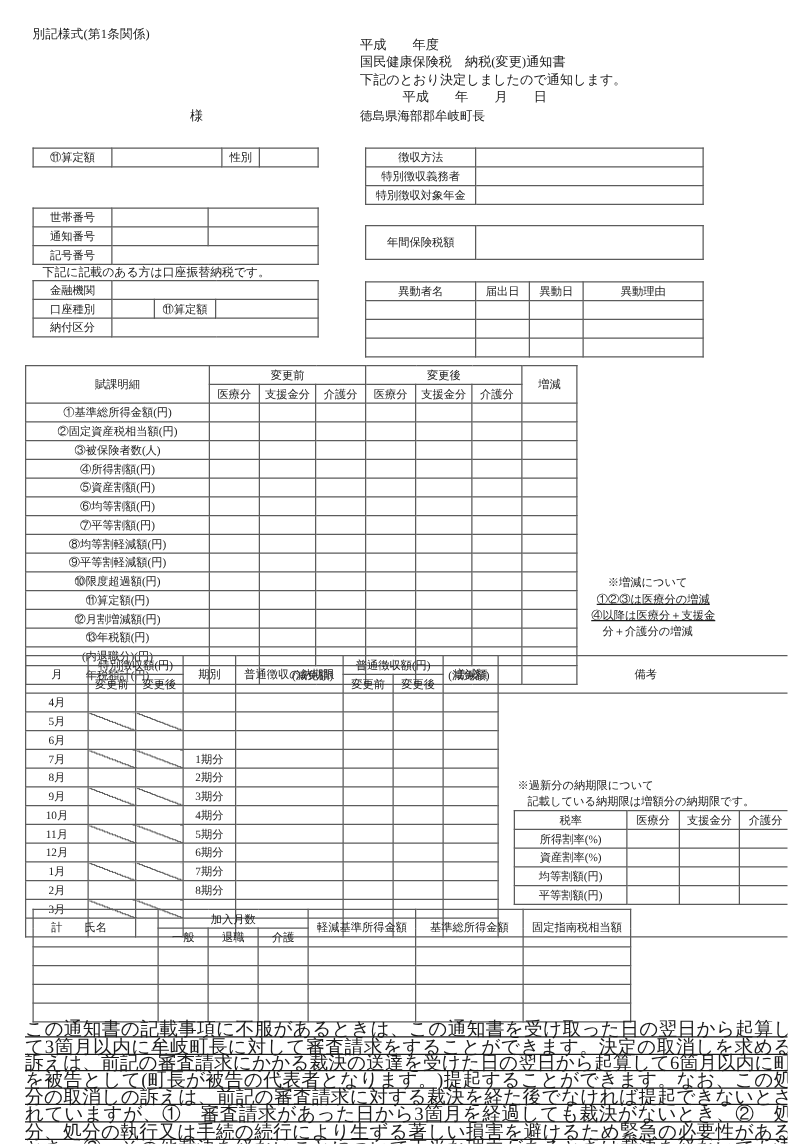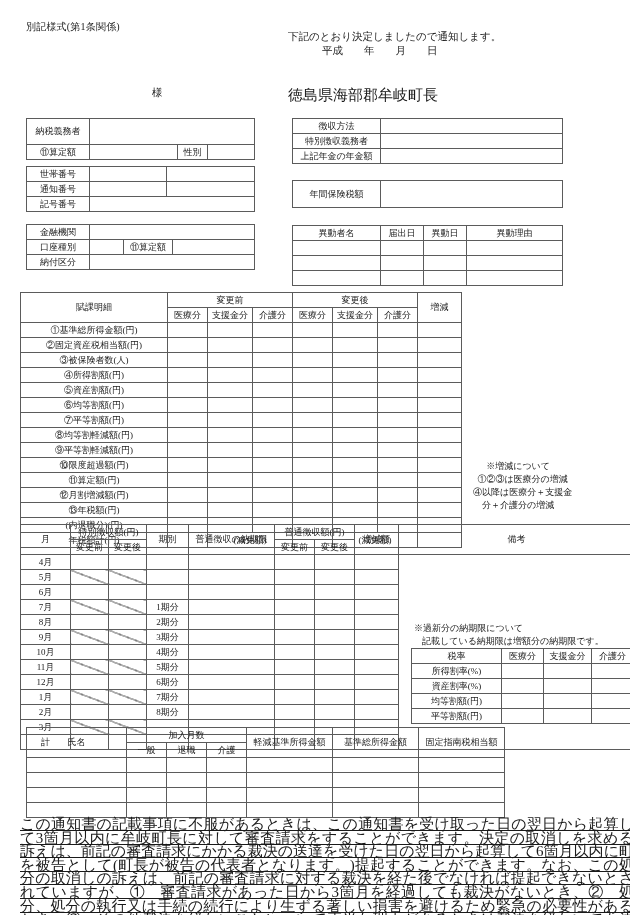--- a/index.html
+++ b/index.html
@@ -39,21 +39,21 @@
     white-space: nowrap;
   }
   #notice-head .indent-1 { padding-left: 34px; }
   #recipient-sama {
     left: 140px; top: 86px;
     font-size: 10.5px;
     white-space: nowrap;
   }
   #issuer {
     left: 276px; top: 86px;
-    font-size: 15px;
+    font-size: 10px;
     white-space: nowrap;
   }
 
   
   table.grid {
     border-collapse: collapse;
     table-layout: fixed;
     font-size: 9px;
     line-height: 1.15;
   }
@@ -85,21 +85,21 @@
   #tbl-numbers    { left: 14px;  top: 166px; width: 228px; }
   #note-bank      { left: 22px;  top: 212px; font-size: 9.5px; white-space: nowrap; }
   #tbl-bank       { left: 14px;  top: 224px; width: 228px; }
 
   #tbl-collection { left: 280px; top: 118px; width: 270px; }
   #tbl-annual     { left: 280px; top: 180px; width: 270px; }
   #tbl-change     { left: 280px; top: 225px; width: 270px; }
 
   #tbl-detail     { left: 8px;   top: 292px; width: 441px; }
   #note-delta     { left: 452px; top: 460px; font-size: 9px; line-height: 13px; white-space: nowrap; text-align: center; }
-  #note-delta .i1 { padding-left: 9px; }
+  #note-delta .i1 { padding-left: 9px; text-decoration: underline; }
 
   #tbl-monthly    { left: 8px;   top: 524px; width: 614px; }
 
   #note-deadline  { left: 402px; top: 622px; font-size: 9px; line-height: 13px; white-space: nowrap; }
   #note-deadline .i1 { padding-left: 8px; }
   #tbl-rates      { left: 399px; top: 648px; width: 222px; }
 
   #tbl-members    { left: 14px;  top: 727px; width: 478px; }
 
   #footnote {
@@ -113,40 +113,38 @@
   #footnote p { margin: 0; }
 </style>
 </head>
 <body>
 
 <div class="page">
 
   <div class="abs" id="form-code">別記様式(第1条関係)</div>
 
   <div class="abs" id="notice-head">
+    <div>平成　　年度</div>
+    <div>国民健康保険税　納税(変更)通知書</div>
     <div>下記のとおり決定しましたので通知します。</div>
     <div class="indent-1">平成　　年　　月　　日</div>
   </div>
 
   <div class="abs" id="recipient-sama">様</div>
   <div class="abs" id="issuer">徳島県海部郡牟岐町長</div>
 
   <table class="grid abs" id="tbl-taxpayer">
     <colgroup>
         <col style="width:63px">
         <col style="width:88px">
         <col style="width:30px">
         <col style="width:47px">
       </colgroup>
     <tbody>
       <tr>
-        <td class="lbl">納税義務者</td>
-        <td colspan="3" class="blank" style="height:25px"></td>
-      </tr>
-      <tr>
         <td class="lbl">⑪算定額</td>
         <td class="blank"></td>
         <td class="lbl">性別</td>
         <td class="blank"></td>
       </tr>
     </tbody>
   </table>
 
   <table class="grid abs" id="tbl-numbers">
     <colgroup>
@@ -165,20 +163,21 @@
         <td class="blank"></td>
         <td class="blank"></td>
       </tr>
       <tr>
         <td class="lbl">記号番号</td>
         <td colspan="2" class="blank"></td>
       </tr>
     </tbody>
   </table>
 
+  <div class="abs" id="note-bank">下記に記載のある方は口座振替納税です。</div>
 
   <table class="grid abs" id="tbl-bank">
     <colgroup>
         <col style="width:63px">
         <col style="width:34px">
         <col style="width:49px">
         <col style="width:82px">
       </colgroup>
     <tbody>
       <tr>
@@ -206,21 +205,21 @@
     <tbody>
       <tr>
         <td class="lbl">徴収方法</td>
         <td class="blank"></td>
       </tr>
       <tr>
         <td class="lbl">特別徴収義務者</td>
         <td class="blank"></td>
       </tr>
       <tr>
-        <td class="lbl">上記年金の年金額</td>
+        <td class="lbl">特別徴収対象年金</td>
         <td class="blank"></td>
       </tr>
     </tbody>
   </table>
 
   <table class="grid abs" id="tbl-annual">
     <colgroup>
         <col style="width:88px">
         <col style="width:182px">
       </colgroup>

